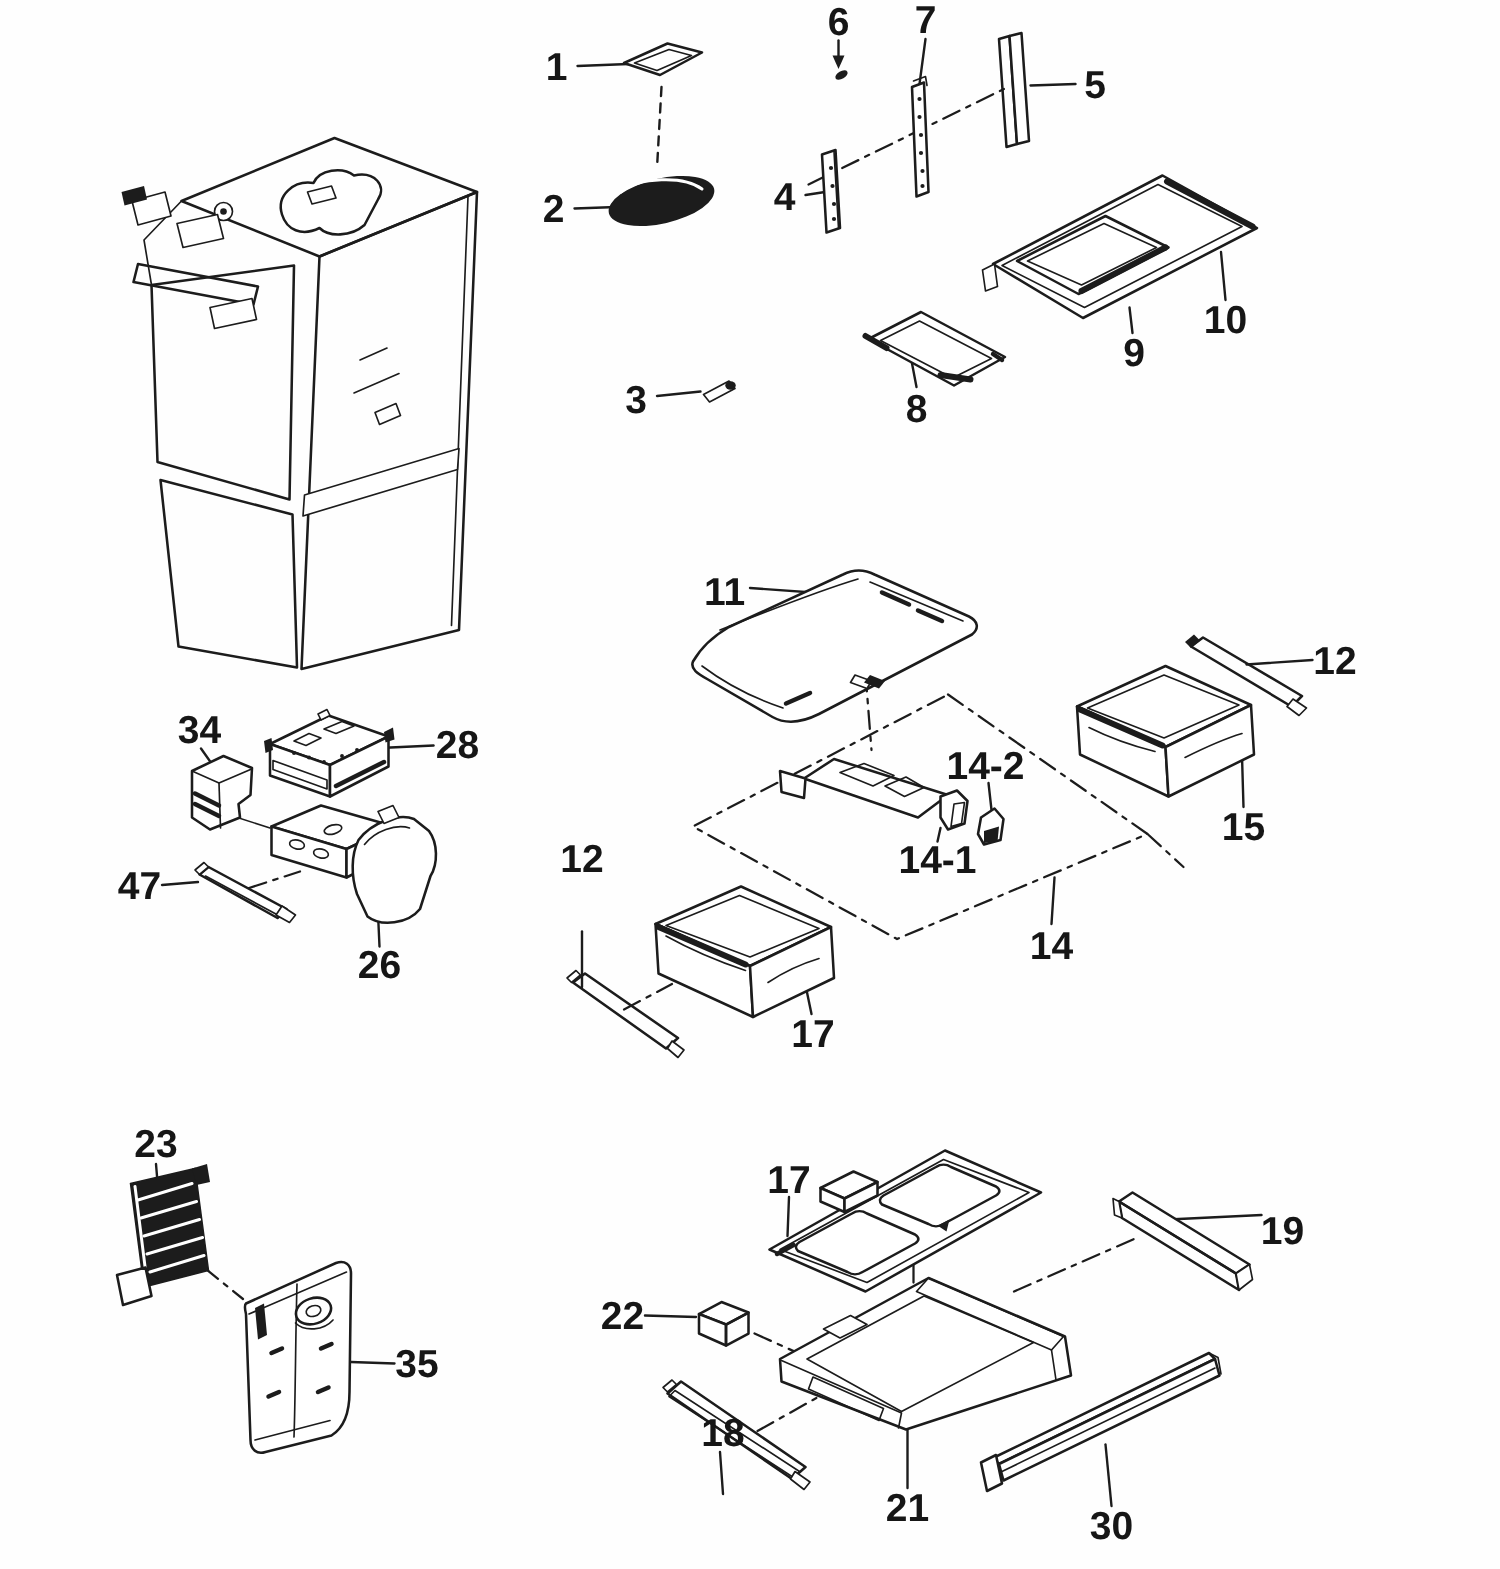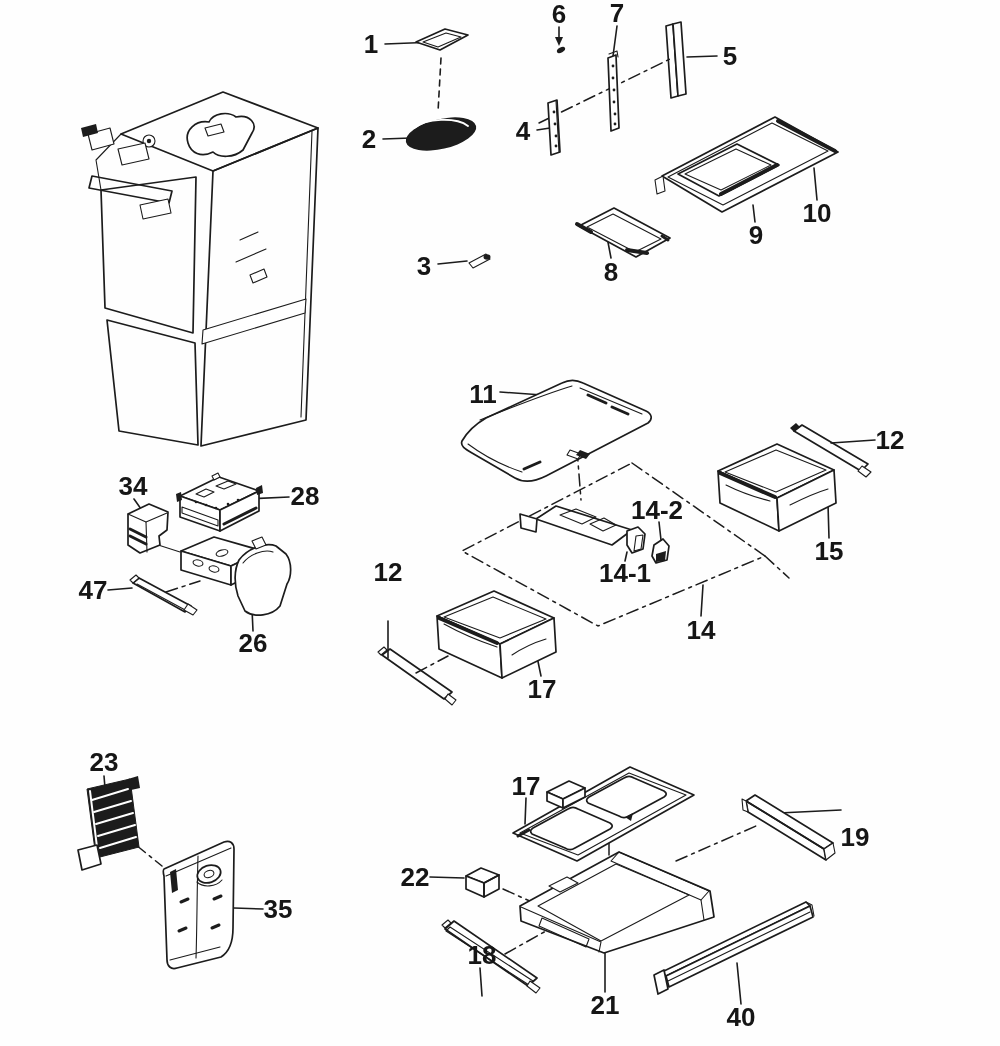--- a/index.html
+++ b/index.html
@@ -360,22 +360,22 @@
   <div class="callout" style="left:483px;top:394px">11</div>
   <div class="callout" style="left:388px;top:572px">12</div>
   <div class="callout" style="left:542px;top:689px">17</div>
   <div class="callout" style="left:701px;top:630px">14</div>
   <div class="callout" style="left:625px;top:573px">14-1</div>
   <div class="callout" style="left:657px;top:510px">14-2</div>
   <div class="callout" style="left:829px;top:551px">15</div>
   <div class="callout" style="left:890px;top:440px">12</div>
   <div class="callout" style="left:526px;top:786px">17</div>
   <div class="callout" style="left:482px;top:955px">18</div>
-  <div class="callout" style="left:855px;top:837px">19</div>
-  <div class="callout" style="left:741px;top:1017px">40</div>
+  <div class="callout" style="left:855px;top:820px">19</div>
+  <div class="callout" style="left:741px;top:1017px">30</div>
   <div class="callout" style="left:605px;top:1005px">21</div>
   <div class="callout" style="left:415px;top:877px">22</div>
   <div class="callout" style="left:104px;top:762px">23</div>
   <div class="callout" style="left:278px;top:909px">35</div>
   <div class="callout" style="left:133px;top:486px">34</div>
   <div class="callout" style="left:253px;top:643px">26</div>
   <div class="callout" style="left:93px;top:590px">47</div>
   <div class="callout" style="left:305px;top:496px">28</div>
 </div>
 

